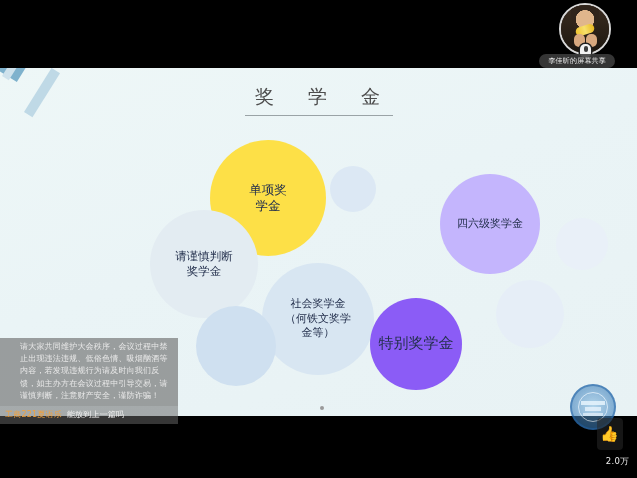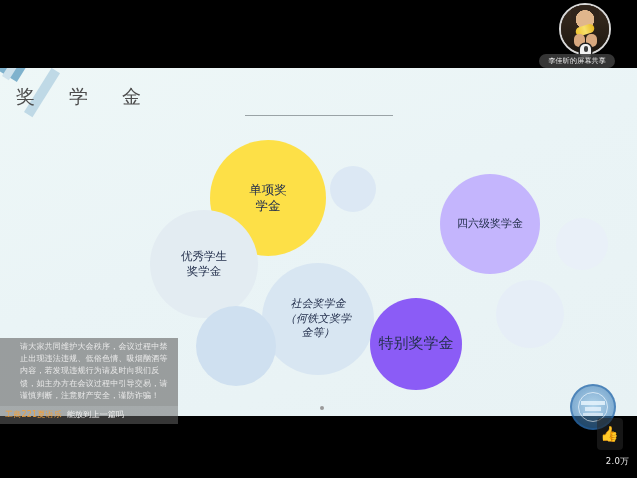--- a/index.html
+++ b/index.html
@@ -30,21 +30,21 @@
   
   #slide{position:absolute;left:0;top:68px;width:637px;height:348px;background:#eef6f6;overflow:hidden;}
   #slide .bg-wash{position:absolute;inset:0;background:linear-gradient(160deg,#eef7f7 0%,#eaf4f6 45%,#e8f2f4 100%);}
   
   .stripe{position:absolute;transform:rotate(-58deg);transform-origin:left top;}
   .s1{left:-12px;top:-4px;width:120px;height:34px;background:#7fb2cd;}
   .s5{left:24px;top:44px;width:52px;height:10px;background:#bfd9e6;}
   .s6{left:2px;top:8px;width:64px;height:8px;background:#cfe2ec;}
 
   
-  #title-wrap{position:absolute;left:0;right:0;top:16px;text-decoration:underline;}
+  #title-wrap{position:absolute;left:0;right:0;top:16px;text-align:center;text-decoration:underline;}
   #title{display:inline-block;color:#4d4d4d;font-size:19px;letter-spacing:14px;
     padding:0 4px 5px 16px;font-family:"DejaVu Sans","Liberation Sans",sans-serif;}
   #title-rule{display:block;margin:0 auto;width:148px;height:1px;background:#9aa3a6;}
 
   
   .bub{position:absolute;border-radius:50%;display:flex;align-items:center;justify-content:center;
     text-align:center;color:#24304d;line-height:1.32;}
   .bub span{display:block;}
 
   
@@ -101,25 +101,25 @@
 
     <div id="bubbles">
         <div class="bub" style="left: 210px; top: 72px; width: 116px; height: 116px; background: #fde047; font-size: 12.5px;">
           <div>
             <span>单项奖</span>
             <span>学金</span>
           </div>
         </div>
         <div class="bub" style="left: 150px; top: 142px; width: 108px; height: 108px; background: rgb(227, 236, 242); font-size: 11.5px;">
           <div>
-            <span>优秀学生</span>
+            <span>请谨慎判断</span>
             <span>奖学金</span>
           </div>
         </div>
-        <div class="bub" style="left: 262px; top: 195px; width: 112px; height: 112px; background: rgb(216, 230, 242); font-size: 11px; font-style: italic;">
+        <div class="bub" style="left: 262px; top: 195px; width: 112px; height: 112px; background: rgb(216, 230, 242); font-size: 11px;">
           <div>
             <span>社会奖学金</span>
             <span>（何铁文奖学</span>
             <span>金等）</span>
           </div>
         </div>
         <div class="bub" style="left: 370px; top: 230px; width: 92px; height: 92px; background: #8b5cf6; font-size: 15px;">
           <div>
             <span>特别奖学金</span>
           </div>

